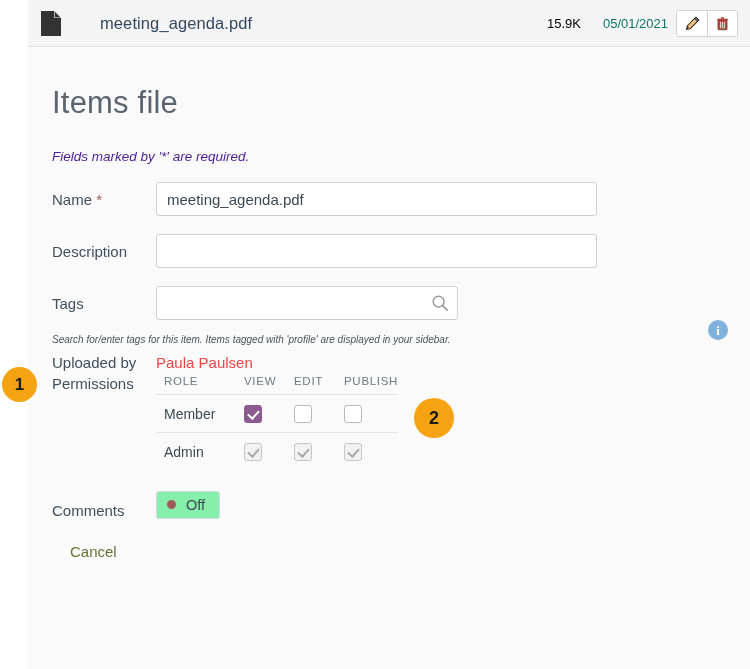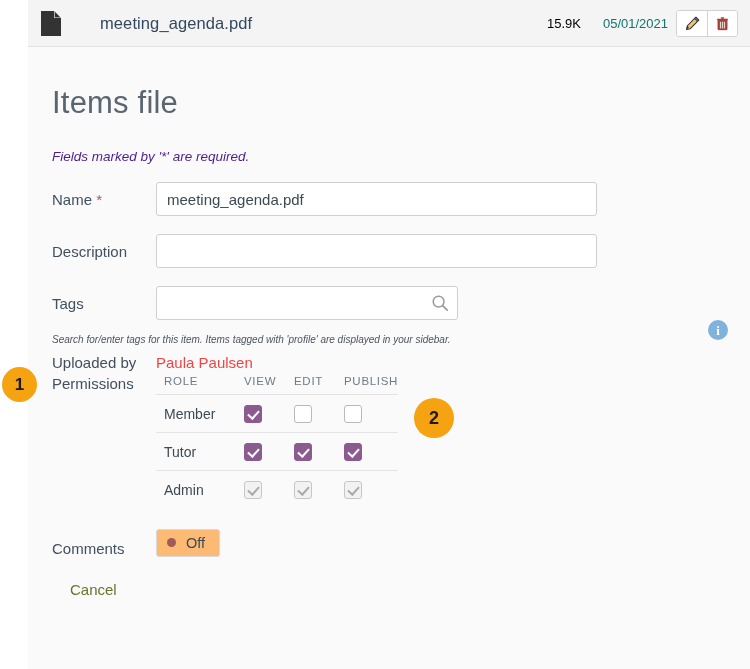--- a/index.html
+++ b/index.html
@@ -259,21 +259,21 @@
     font-size: 15px;
     color: #41505e;
   }
   .toggle {
     display: inline-flex;
     align-items: center;
     height: 28px;
     padding: 0 14px 0 10px;
     border: 1px solid #d8d8d8;
     border-radius: 3px;
-    background: #fdba74;
+    background: #86efac;
     cursor: pointer;
   }
   .toggle-dot {
     width: 9px;
     height: 9px;
     border-radius: 50%;
     background: #a05a5a;
     margin-right: 10px;
   }
   .toggle-text { font-size: 14.5px; color: #3d4953; }
@@ -407,26 +407,20 @@
             </tr>
           </thead>
           <tbody>
             <tr>
               <td class="role-cell">Member</td>
               <td class="chk-cell"><span class="chk chk-on"></span></td>
               <td class="chk-cell"><span class="chk chk-off"></span></td>
               <td class="chk-cell"><span class="chk chk-off"></span></td>
             </tr>
             <tr>
-              <td class="role-cell">Tutor</td>
-              <td class="chk-cell"><span class="chk chk-on"></span></td>
-              <td class="chk-cell"><span class="chk chk-on"></span></td>
-              <td class="chk-cell"><span class="chk chk-on"></span></td>
-            </tr>
-            <tr>
               <td class="role-cell">Admin</td>
               <td class="chk-cell"><span class="chk chk-disabled"></span></td>
               <td class="chk-cell"><span class="chk chk-disabled"></span></td>
               <td class="chk-cell"><span class="chk chk-disabled"></span></td>
             </tr>
           </tbody>
         </table>
       </div>
 
       <div class="comments-row">

